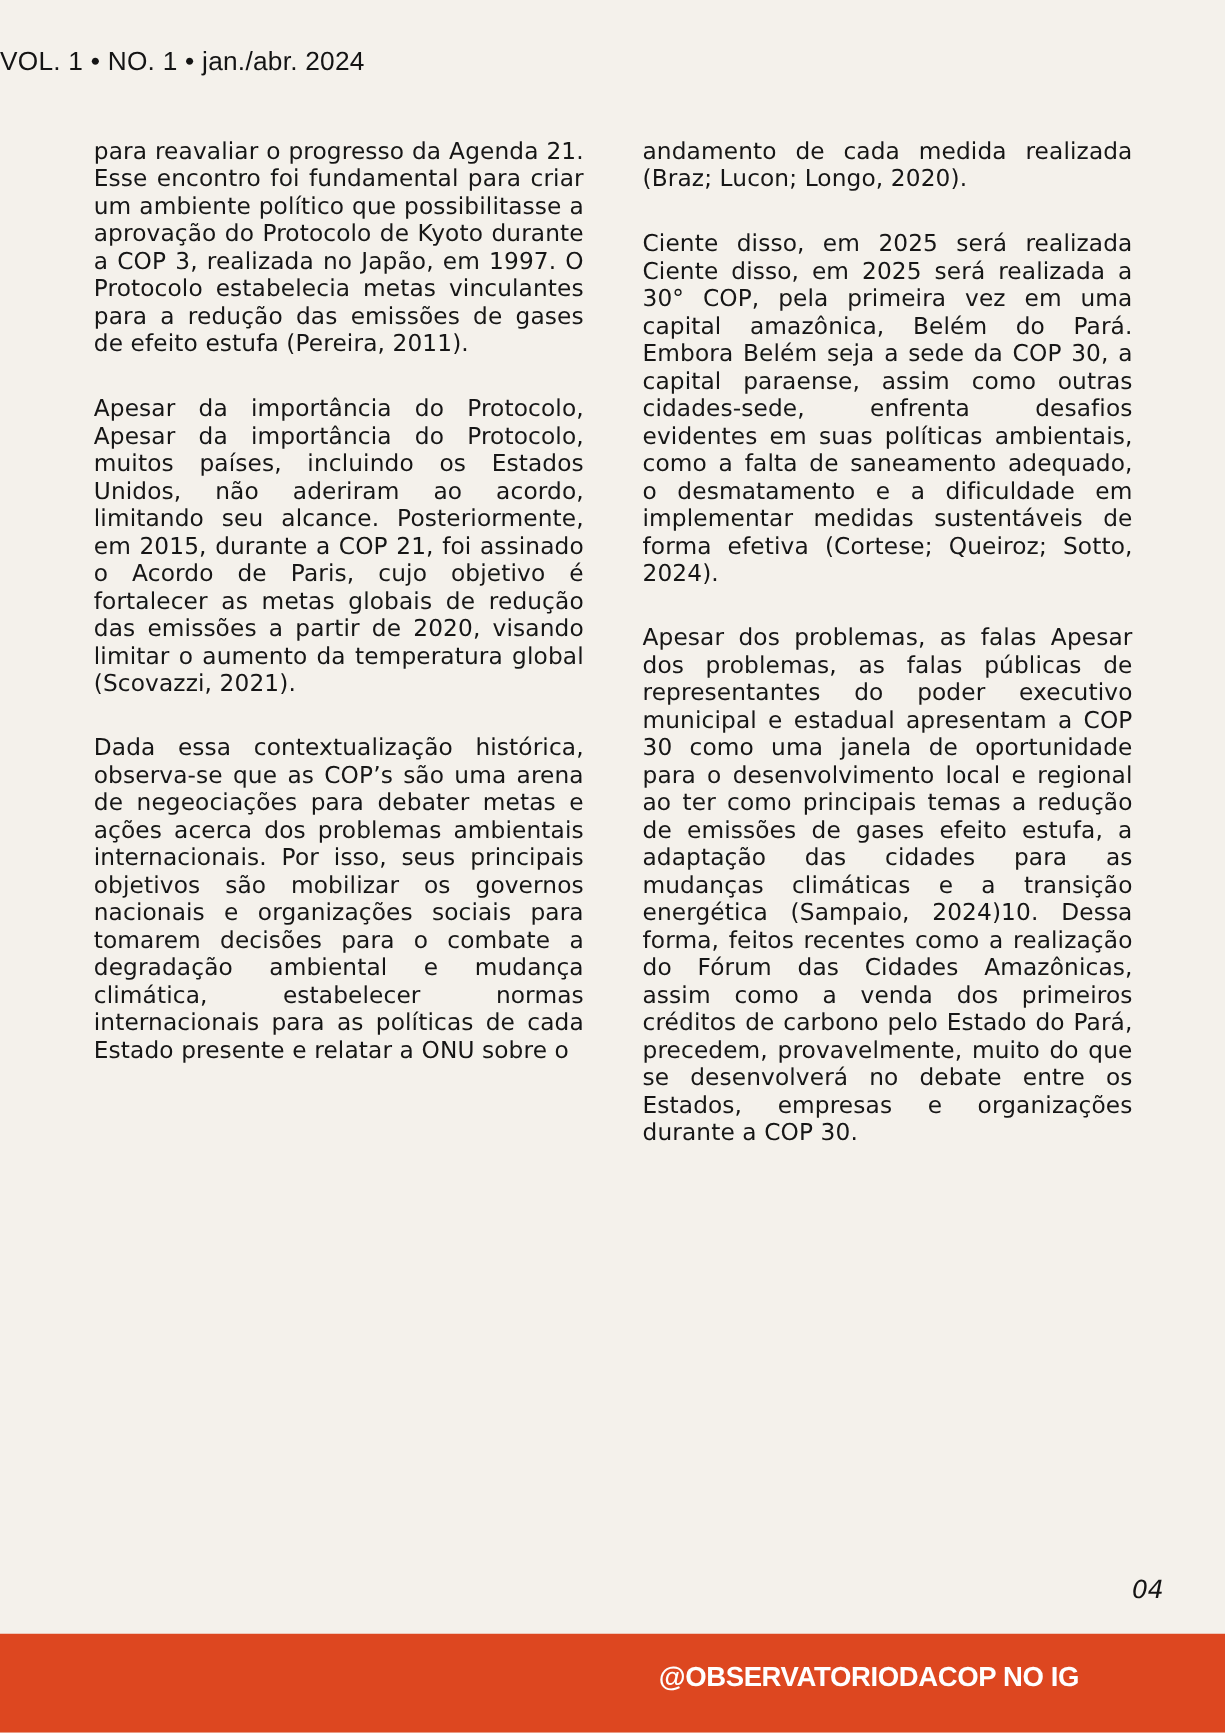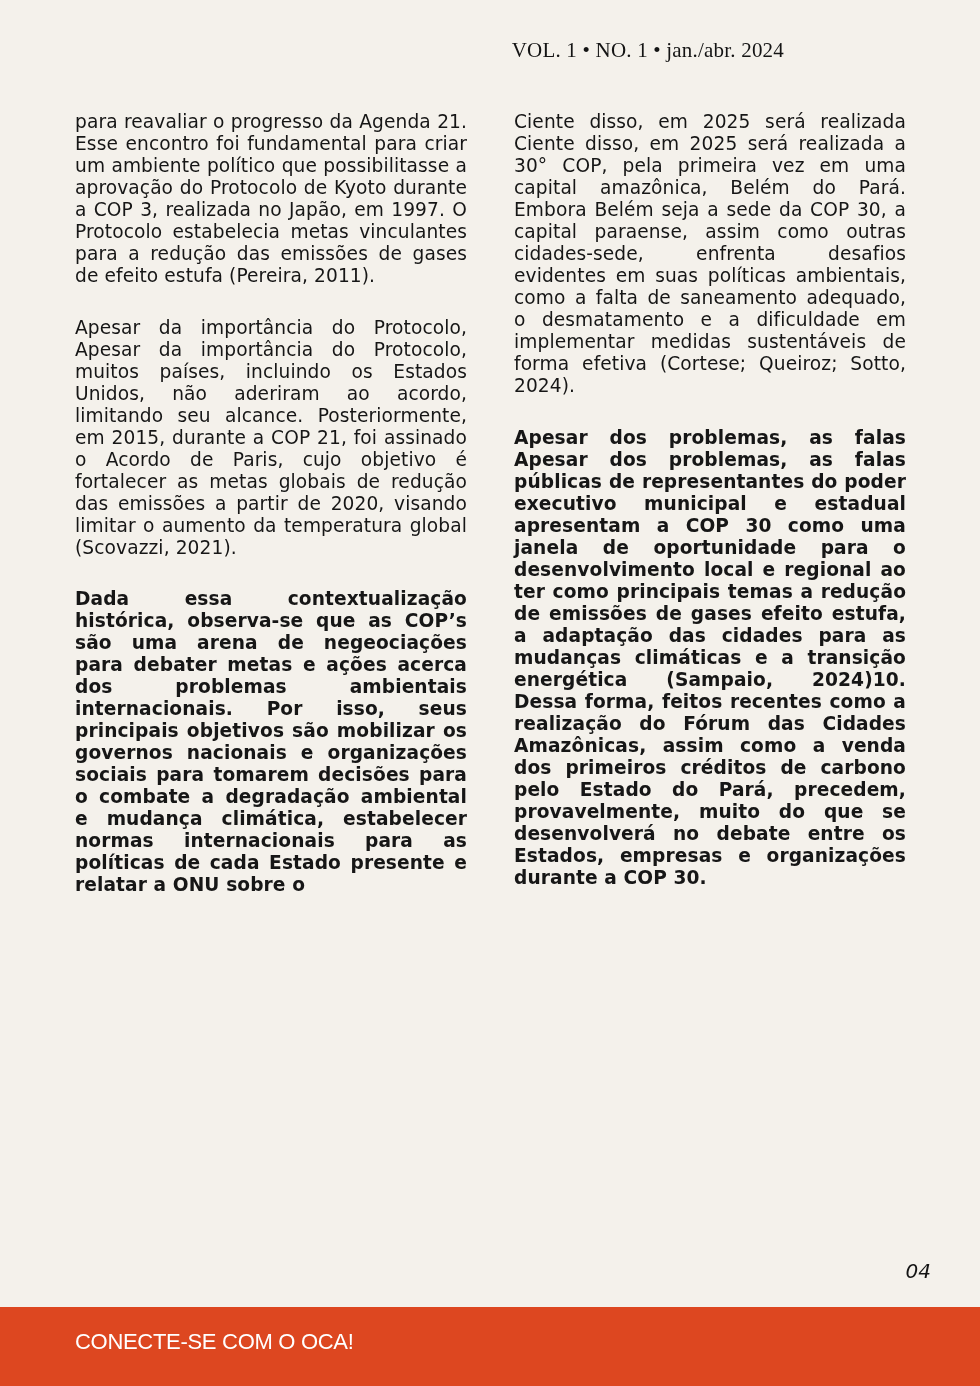--- a/index.html
+++ b/index.html
@@ -13,42 +13,42 @@
       position: relative;
       overflow: hidden;
       font-family: "DejaVu Sans", sans-serif;
       color: #161616;
     }
     .header {
       position: absolute;
       top: 38px;
       left: 0;
       width: 784px;
-      text-align: right;
+      text-align: left;
       font-size: 21px;
       letter-spacing: 0.2px;
       color: #141414;
-      font-family: Liberation Serif, serif;
+      font-family: Liberation Sans, sans-serif;
     }
     .column {
       position: absolute;
       top: 111px;
       width: 392px;
       font-size: 18.6px;
       line-height: 22px;
       text-align: justify;
       font-family: "DejaVu Sans", sans-serif;
       letter-spacing: 0.1px;
     }
     .col-left { left: 75px; }
     .col-right { left: 514px; }
     .para {
       margin: 0 0 29.65px 0;
     }
-    .para:last-child { margin-bottom: 16px; font-weight: bold; }
+    .para:last-child { margin-bottom: 16px; }
     .page-number {
       position: absolute;
       right: 49px;
       top: 1259px;
       font-size: 20px;
       color: #141414;
       font-style: italic;
     }
     .footer {
       position: absolute;
@@ -82,21 +82,22 @@
 
 <div class="header">VOL. 1 • NO. 1 • jan./abr. 2024</div>
 
 <div class="column col-left">
   <p class="para">para reavaliar o progresso da Agenda 21. Esse encontro foi fundamental para criar um ambiente político que possibilitasse a aprovação do Protocolo de Kyoto durante a COP 3, realizada no Japão, em 1997. O Protocolo estabelecia metas vinculantes para a redução das emissões de gases de efeito estufa (Pereira, 2011).</p>
   <p class="para">Apesar da importância do Protocolo, Apesar da importância do Protocolo, muitos países, incluindo os Estados Unidos, não aderiram ao acordo, limitando seu alcance. Posteriormente, em 2015, durante a COP 21, foi assinado o Acordo de Paris, cujo objetivo é fortalecer as metas globais de redução das emissões a partir de 2020, visando limitar o aumento da temperatura global (Scovazzi, 2021).</p>
   <p class="para">Dada essa contextualização histórica, observa-se que as COP’s são uma arena de negeociações para debater metas e ações acerca dos problemas ambientais internacionais. Por isso, seus principais objetivos são mobilizar os governos nacionais e organizações sociais para tomarem decisões para o combate a degradação ambiental e mudança climática, estabelecer normas internacionais para as políticas de cada Estado presente e relatar a ONU sobre o</p>
 </div>
 
 <div class="column col-right">
+  <p class="para">andamento de cada medida realizada (Braz; Lucon; Longo, 2020).</p>
   <p class="para">Ciente disso, em 2025 será realizada Ciente disso, em 2025 será realizada a 30° COP, pela primeira vez em uma capital amazônica, Belém do Pará. Embora Belém seja a sede da COP 30, a capital paraense, assim como outras cidades-sede, enfrenta desafios evidentes em suas políticas ambientais, como a falta de saneamento adequado, o desmatamento e a dificuldade em implementar medidas sustentáveis de forma efetiva (Cortese; Queiroz; Sotto, 2024).</p>
   <p class="para">Apesar dos problemas, as falas Apesar dos problemas, as falas públicas de representantes do poder executivo municipal e estadual apresentam a COP 30 como uma janela de oportunidade para o desenvolvimento local e regional ao ter como principais temas a redução de emissões de gases efeito estufa, a adaptação das cidades para as mudanças climáticas e a transição energética (Sampaio, 2024)10. Dessa forma, feitos recentes como a realização do Fórum das Cidades Amazônicas, assim como a venda dos primeiros créditos de carbono pelo Estado do Pará, precedem, provavelmente, muito do que se desenvolverá no debate entre os Estados, empresas e organizações durante a COP 30.</p>
 </div>
 
 <div class="page-number">04</div>
 
 <div class="footer">
-  <div class="footer-left">CONECTE-SE COM O OCA!</div>
+  <div class="footer-right">@OBSERVATORIODACOP NO IG</div>
 </div>
 
 </body></html>

